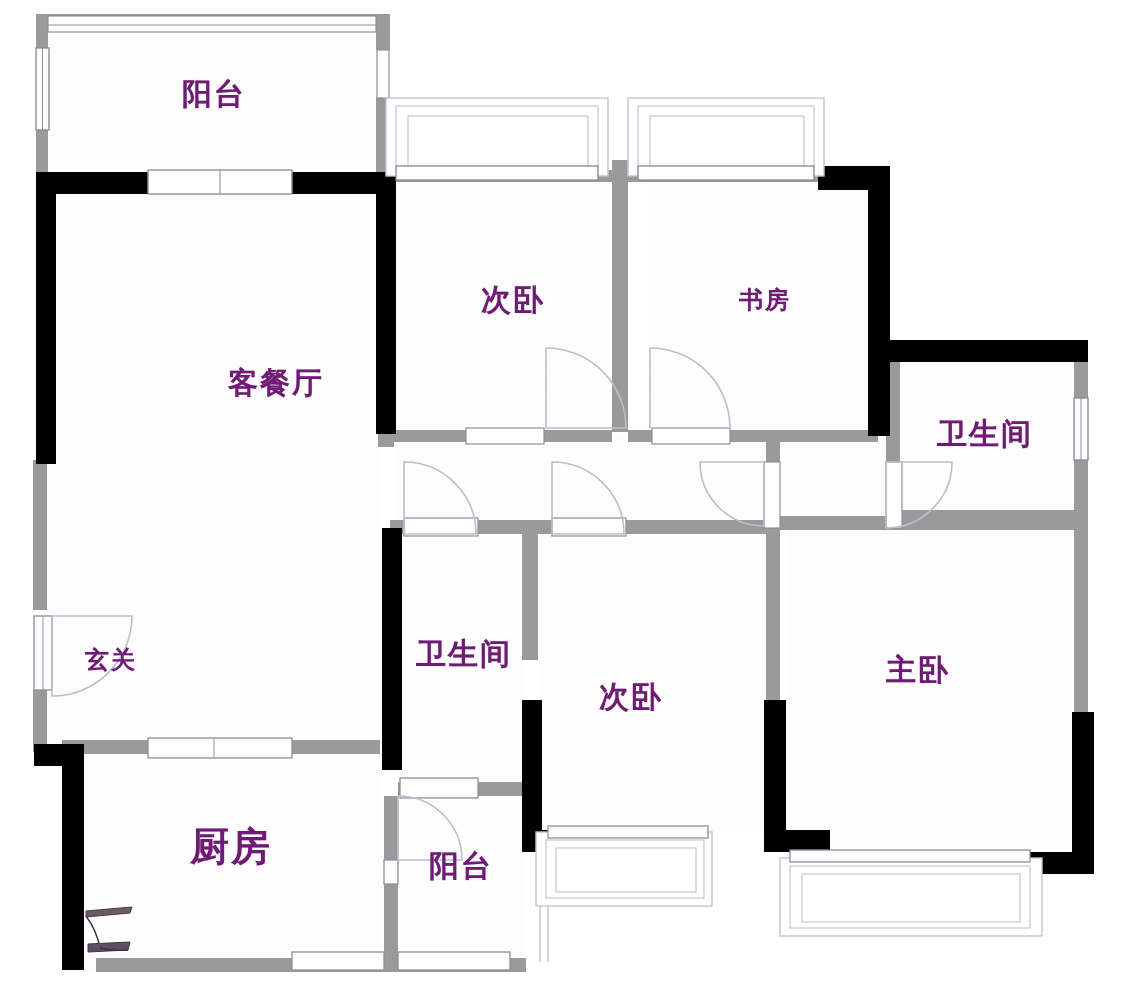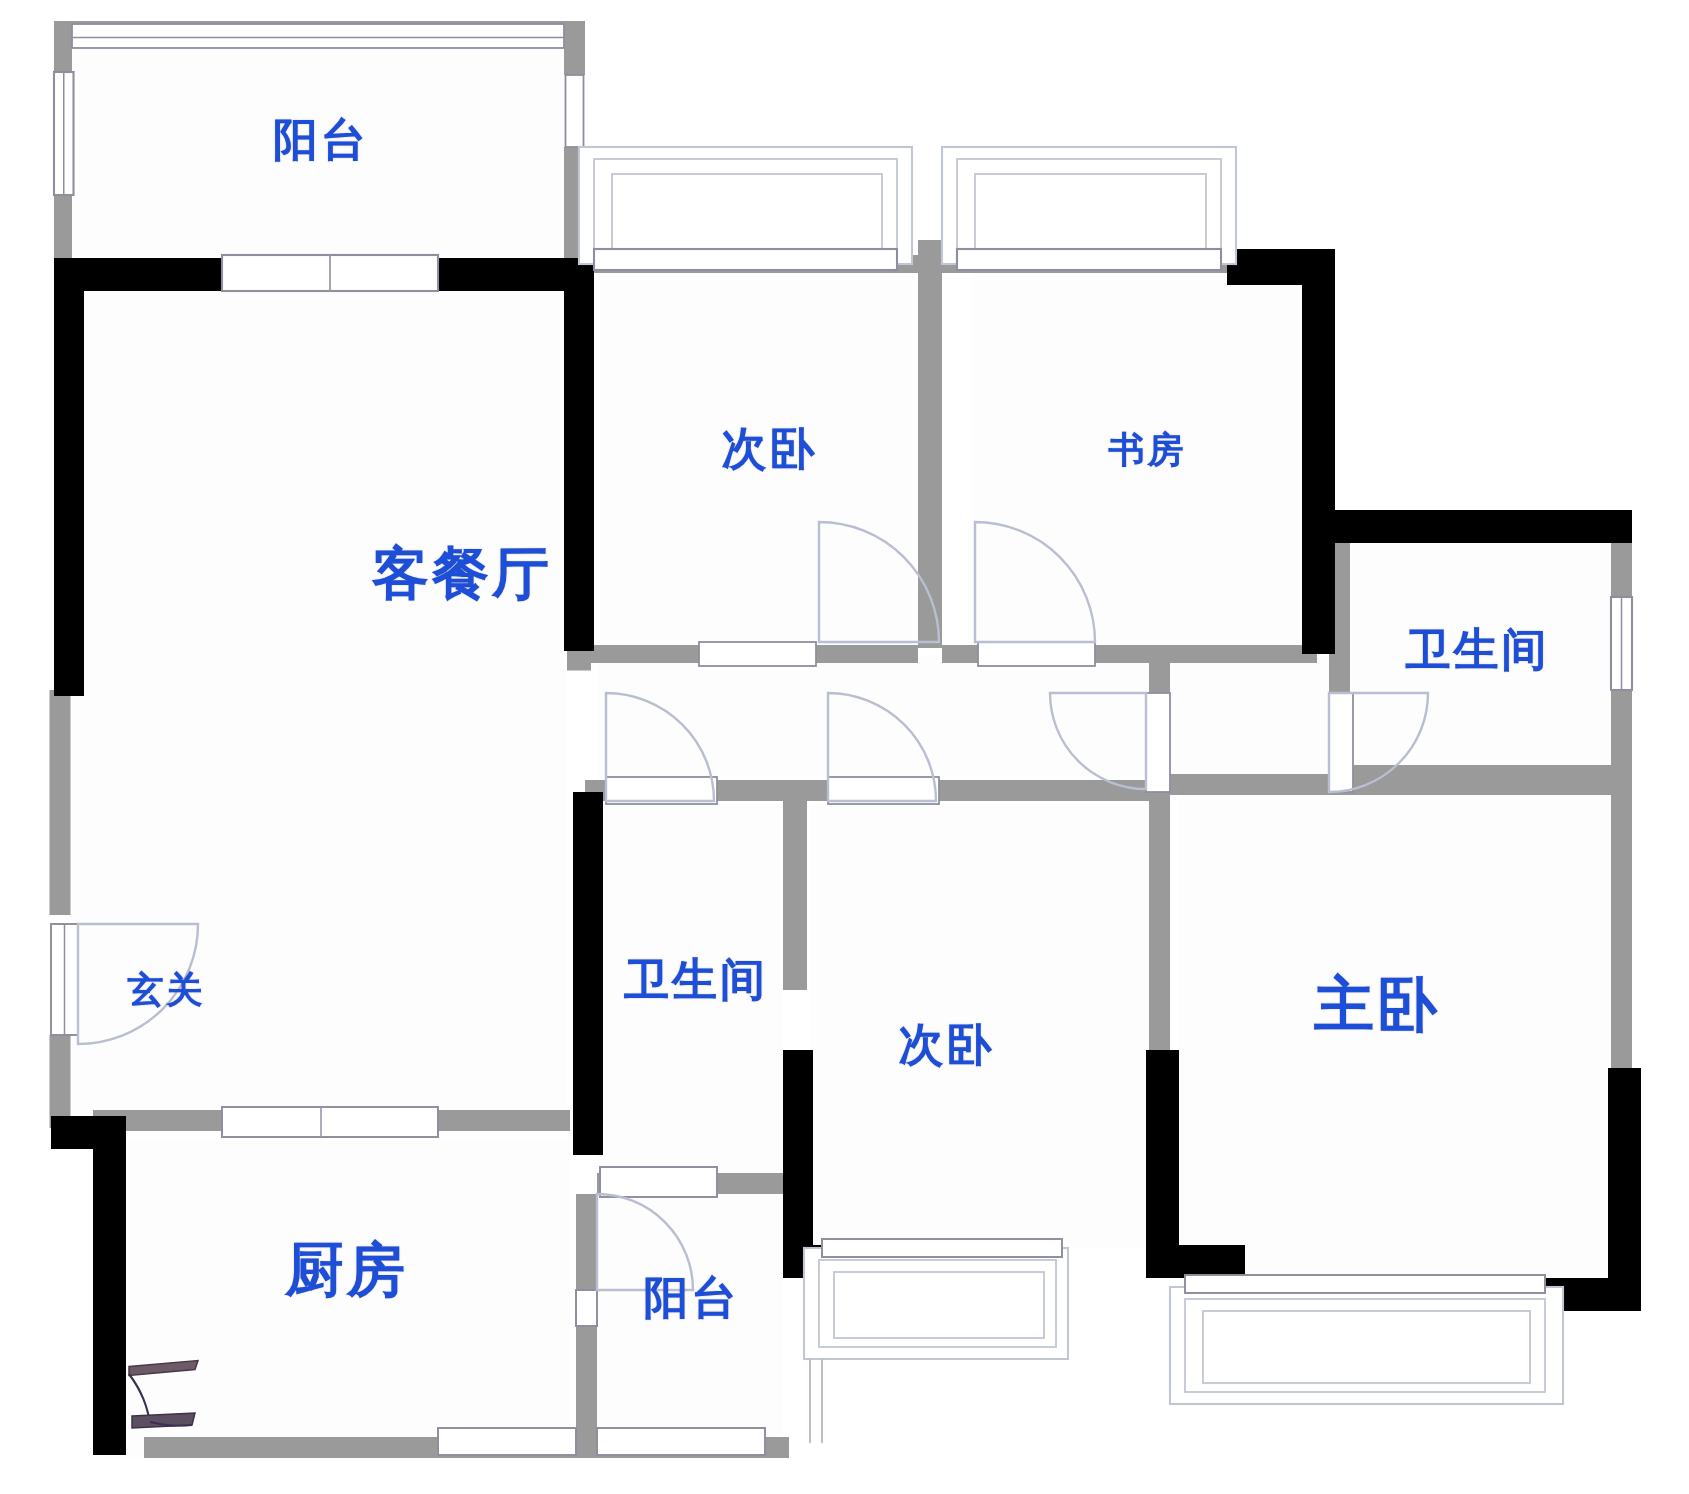--- a/index.html
+++ b/index.html
@@ -23,21 +23,21 @@
     left: 0;
     top: 0;
     width: 1126px;
     height: 996px;
     display: block;
   }
   .room-label {
     position: absolute;
     transform: translate(-50%, -50%);
     white-space: nowrap;
-    color: #1d4ed8;
+    color: #701a75;
     font-family: "DejaVu Sans", "Liberation Sans", sans-serif;
     font-weight: 700;
     letter-spacing: 2px;
     pointer-events: none;
     text-shadow: 0 0 1px rgba(40,30,70,0.35);
   }
 </style>
 </head>
 <body>
 
@@ -264,33 +264,33 @@
         <path d="M 86 916 C 95 928 98 938 100 948" fill="none" stroke="#3a3050" stroke-width="1.4"></path>
         <path d="M 88 944 L 130 942 L 128 950 L 88 952 Z" fill="#5d4f62" stroke="#3d3345" stroke-width="1"></path>
         <path d="M 100 948 C 108 950 118 951 128 950" fill="none" stroke="#3a3050" stroke-width="1.3"></path>
       </g>
     </g>
 
   </svg>
 
   <div class="room-label" style="left:214px; top:94px; font-size:30px;">阳台</div>
 
-  <div class="room-label" style="left:308px; top:383px; font-size:38px;">客餐厅</div>
+  <div class="room-label" style="left:276px; top:383px; font-size:30px;">客餐厅</div>
 
   <div class="room-label" style="left:513px; top:300px; font-size:30px;">次卧</div>
 
   <div class="room-label" style="left:765px; top:300px; font-size:24px;">书房</div>
 
   <div class="room-label" style="left:985px; top:434px; font-size:30px;">卫生间</div>
 
   <div class="room-label" style="left:111px; top:660px; font-size:24px;">玄关</div>
 
   <div class="room-label" style="left:464px; top:654px; font-size:30px;">卫生间</div>
 
   <div class="room-label" style="left:631px; top:697px; font-size:30px;">次卧</div>
 
-  <div class="room-label" style="left:918px; top:670px; font-size:40px;">主卧</div>
+  <div class="room-label" style="left:918px; top:670px; font-size:30px;">主卧</div>
 
   <div class="room-label" style="left:231px; top:847px; font-size:39px;">厨房</div>
 
   <div class="room-label" style="left:461px; top:866px; font-size:30px;">阳台</div>
 
 </div>
 
 </body></html>

